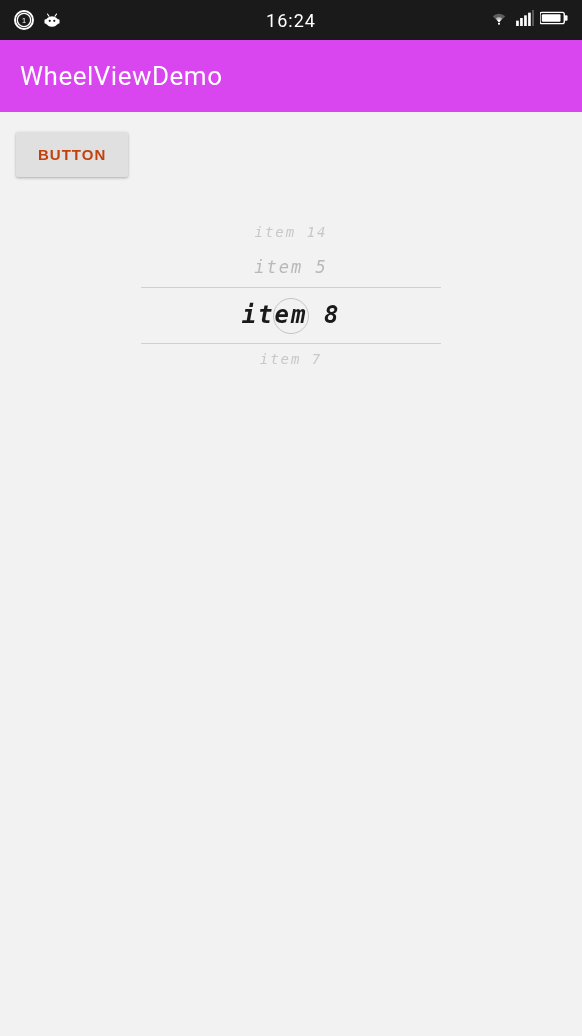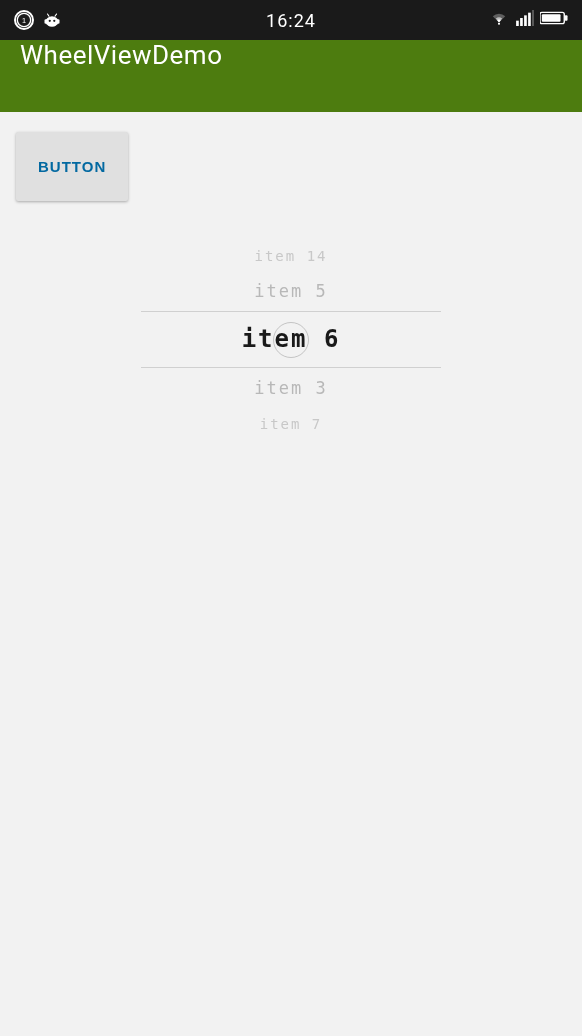--- a/index.html
+++ b/index.html
@@ -74,22 +74,23 @@
     .wifi-icon svg,
     .signal-icon svg,
     .battery-icon svg {
       fill: white;
     }
 
     
     .app-bar {
       width: 100%;
       height: 72px;
-      background-color: #4d7c0f;
-      display: flex;
+      background-color: #d946ef;
+      display: flex;
+      align-items: center;
       padding: 0 20px;
     }
 
     .app-title {
       color: white;
       font-size: 26px;
       font-weight: 400;
       letter-spacing: 0.5px;
     }
 
@@ -97,36 +98,37 @@
     .content {
       background-color: #f2f2f2;
       padding: 20px 16px;
       height: calc(1036px - 112px);
     }
 
     
     .btn {
       background-color: #e0e0e0;
       border: none;
-      padding: 26px 22px;
+      padding: 14px 22px;
       font-size: 15px;
       font-weight: 700;
       letter-spacing: 1px;
-      color: #0369a1;
+      color: #c2410c;
       cursor: pointer;
       border-radius: 2px;
       box-shadow: 0 1px 3px rgba(0,0,0,0.3);
     }
 
     
     .wheel-container {
       width: 300px;
       margin: 40px auto 12px auto;
       position: relative;
       overflow: hidden;
+      font-style: italic;
     }
 
     .wheel-item {
       text-align: center;
       font-family: monospace;
       font-size: 18px;
       letter-spacing: 2px;
       color: #b0b0b0;
       padding: 10px 0;
       line-height: 1.3;
@@ -250,26 +252,25 @@
   <div class="wheel-container">
 
     <div class="wheel-item small-top">item 14</div>
 
 
     <div class="wheel-item medium">item 5</div>
 
     <hr class="wheel-separator">
 
     <div class="selected-wrapper">
-      <div class="wheel-item selected">item 6</div>
+      <div class="wheel-item selected">item 8</div>
       <div class="ripple-circle"></div>
     </div>
 
     <hr class="wheel-separator">
 
-    <div class="wheel-item medium">item 3</div>
 
 
     <div class="wheel-item small-top">item 7</div>
 
   </div>
 
 </div>
 
 </body></html>

